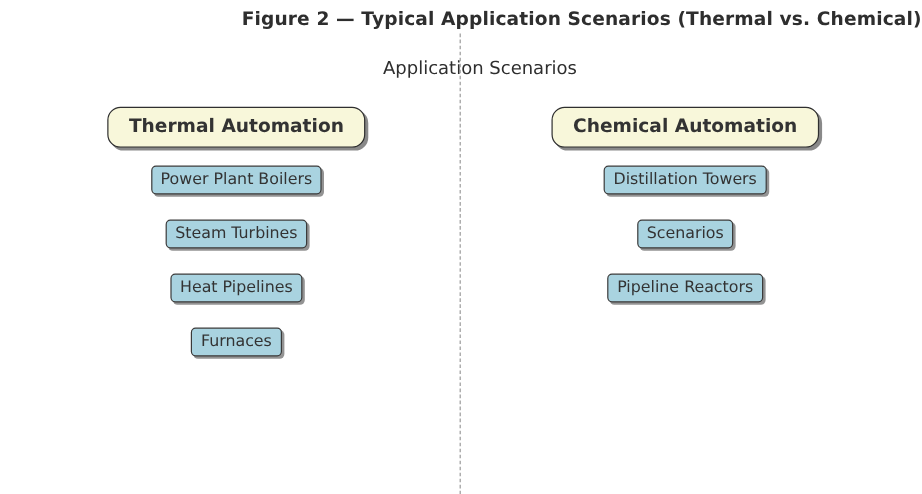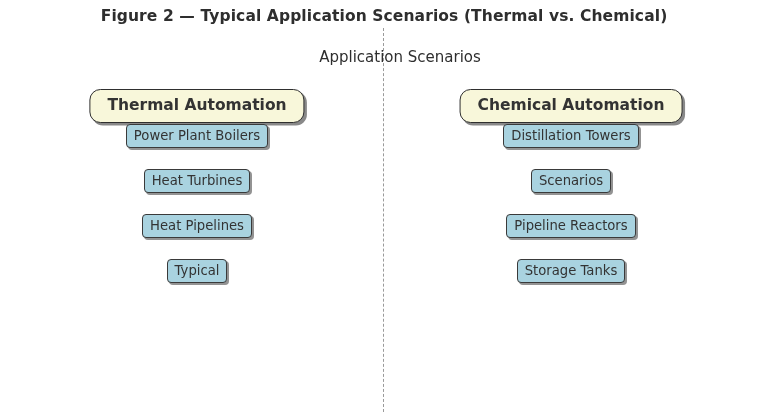--- a/index.html
+++ b/index.html
@@ -17,21 +17,21 @@
     position: relative;
     width: 768px;
     height: 412px;
   }
   
   #figure-title {
     position: absolute;
     top: 7px;
     left: 0;
     width: 768px;
-    text-align: center;
+    text-align: right;
     font-size: 15.5px;
     font-weight: bold;
     color: #2e2e2e;
     letter-spacing: 0.1px;
     white-space: nowrap;
   }
   
   #figure-subtitle {
     position: absolute;
     top: 48px;
@@ -77,21 +77,21 @@
     font-size: 15.5px;
     font-weight: bold;
     color: #333333;
     white-space: nowrap;
     box-shadow: 2.5px 2.5px 0 rgba(40,40,40,0.55);
     line-height: 1.25;
   }
 
   .node-list {
     position: absolute;
-    top: 124px;
+    top: 138px;
     left: 0;
     width: 340px;
   }
   .node-row {
     height: 45px;
     display: flex;
     align-items: flex-start;
     justify-content: center;
   }
   .node-box {
@@ -118,42 +118,39 @@
 
   <div id="center-divider"></div>
 
   <div class="column" id="column-thermal">
     <div class="column-header">Thermal Automation</div>
     <div class="node-list">
       <div class="node-row">
         <div class="node-box">Power Plant Boilers</div>
       </div>
       <div class="node-row">
-        <div class="node-box">Heat Turbines</div>
+        <div class="node-box">Steam Turbines</div>
       </div>
       <div class="node-row">
         <div class="node-box">Heat Pipelines</div>
       </div>
       <div class="node-row">
-        <div class="node-box">Typical</div>
+        <div class="node-box">Furnaces</div>
       </div>
     </div>
   </div>
 
   <div class="column" id="column-chemical">
     <div class="column-header">Chemical Automation</div>
     <div class="node-list">
       <div class="node-row">
         <div class="node-box">Distillation Towers</div>
       </div>
       <div class="node-row">
         <div class="node-box">Scenarios</div>
       </div>
       <div class="node-row">
         <div class="node-box">Pipeline Reactors</div>
       </div>
-      <div class="node-row">
-        <div class="node-box">Storage Tanks</div>
-      </div>
     </div>
   </div>
 
 </div>
 
 </body></html>

